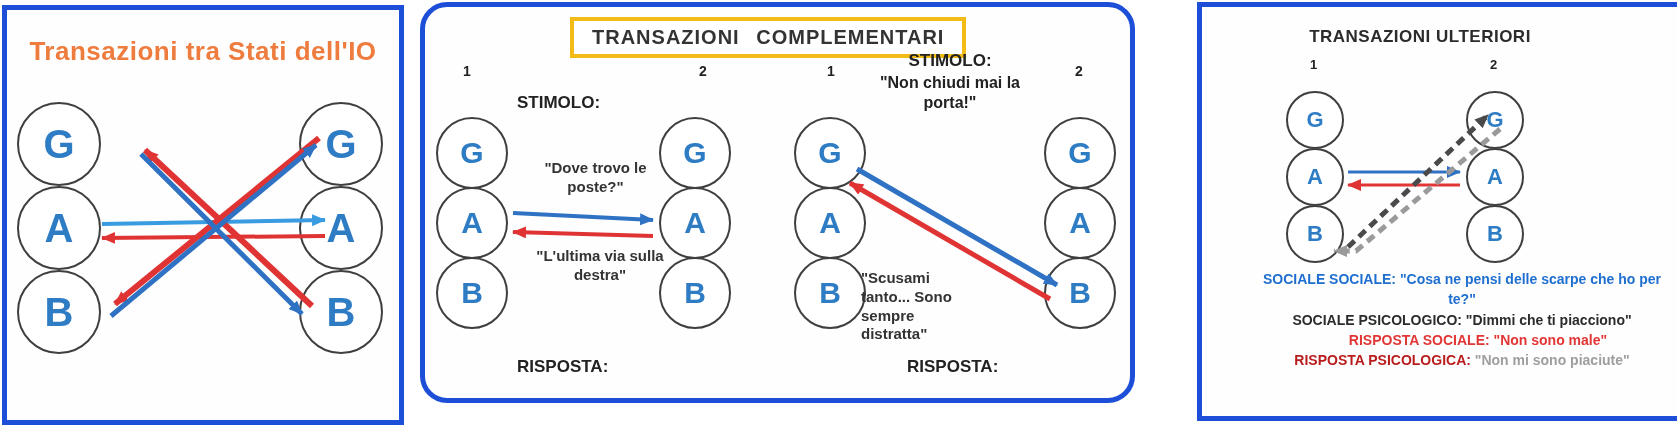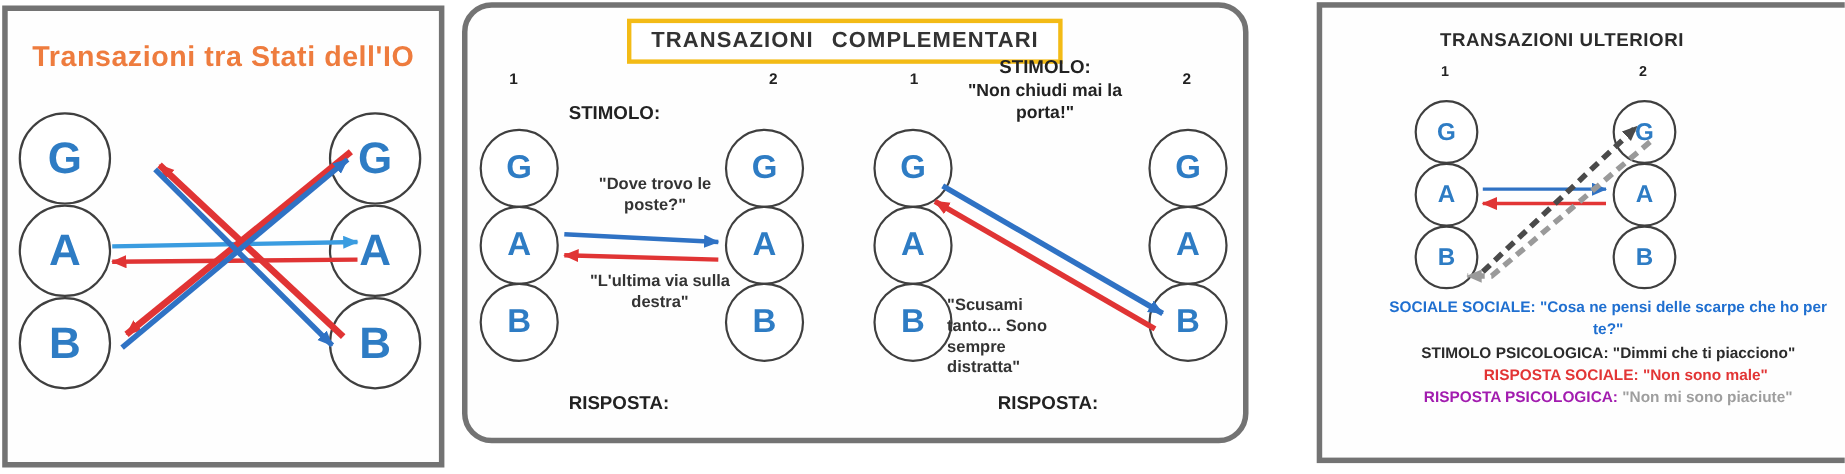--- a/index.html
+++ b/index.html
@@ -5,21 +5,21 @@
   * { margin:0; padding:0; box-sizing:border-box; }
   html,body { background:#ffffff; }
   body {
     width:1677px; height:431px; position:relative;
     font-family:"Liberation Sans", sans-serif;
     overflow:hidden;
   }
   .stage { position:absolute; inset:0; }
   .panel {
     position:absolute; background:#fefefe;
-    border:5px solid #737373;
+    border:5px solid #1d4ed8;
   }
   .panel1 { left:2px;   top:5px; width:402px; height:420px; }
   .panel2 { left:420px; top:2px; width:715px; height:401px;border-radius:27px; }
   .panel3 { left:1197px;top:2px; width:531px; height:419px; }
 
   .circle {
     position:absolute; border-radius:50%;
     border:2px solid #3f3f3f; background:#fff;
     display:flex; align-items:center; justify-content:center;
     color:#2e7cc4; font-weight:bold;
@@ -164,19 +164,19 @@
 
     <svg class="overlay">
       <line x1="146" y1="165" x2="258" y2="165" stroke="#2f72c4" stroke-width="3" marker-end="url(#mk-blue)"></line>
       <line x1="258" y1="178" x2="146" y2="178" stroke="#e23535" stroke-width="3" marker-end="url(#mk-red)"></line>
       <line x1="146" y1="240" x2="286" y2="108" stroke="#4a4a4a" stroke-width="5" stroke-dasharray="9 6" marker-end="url(#mk-dark)"></line>
       <polyline points="298,122 154,244 132,244" fill="none" stroke="#9a9a9a" stroke-width="5" stroke-dasharray="9 6" marker-end="url(#mk-gray)"></polyline>
     </svg>
 
     <div class="p3-lines">
       <p class="p3-line"><span style="color: rgb(31, 111, 208);">SOCIALE SOCIALE:</span> <span style="color: rgb(31, 111, 208);">"Cosa ne pensi delle scarpe che ho per te?"</span></p>
-      <p class="p3-line"><span style="color: rgb(43, 43, 43);">STIMOLO PSICOLOGICA:</span> <span style="color: rgb(43, 43, 43);">"Dimmi che ti piacciono"</span></p>
+      <p class="p3-line"><span style="color: rgb(43, 43, 43);">SOCIALE PSICOLOGICO:</span> <span style="color: rgb(43, 43, 43);">"Dimmi che ti piacciono"</span></p>
       <p class="p3-line"><span style="color: rgb(226, 53, 53); padding-left: 32px;">RISPOSTA SOCIALE:</span> <span style="color: rgb(226, 53, 53);">"Non sono male"</span></p>
-      <p class="p3-line"><span style="color: #a21caf; margin-top: 12px;">RISPOSTA PSICOLOGICA:</span> <span style="color: rgb(158, 158, 158);">"Non mi sono piaciute"</span></p>
+      <p class="p3-line"><span style="color: #b91c1c; margin-top: 12px;">RISPOSTA PSICOLOGICA:</span> <span style="color: rgb(158, 158, 158);">"Non mi sono piaciute"</span></p>
     </div>
   </section>
 
 </div>
 
 </body></html>

